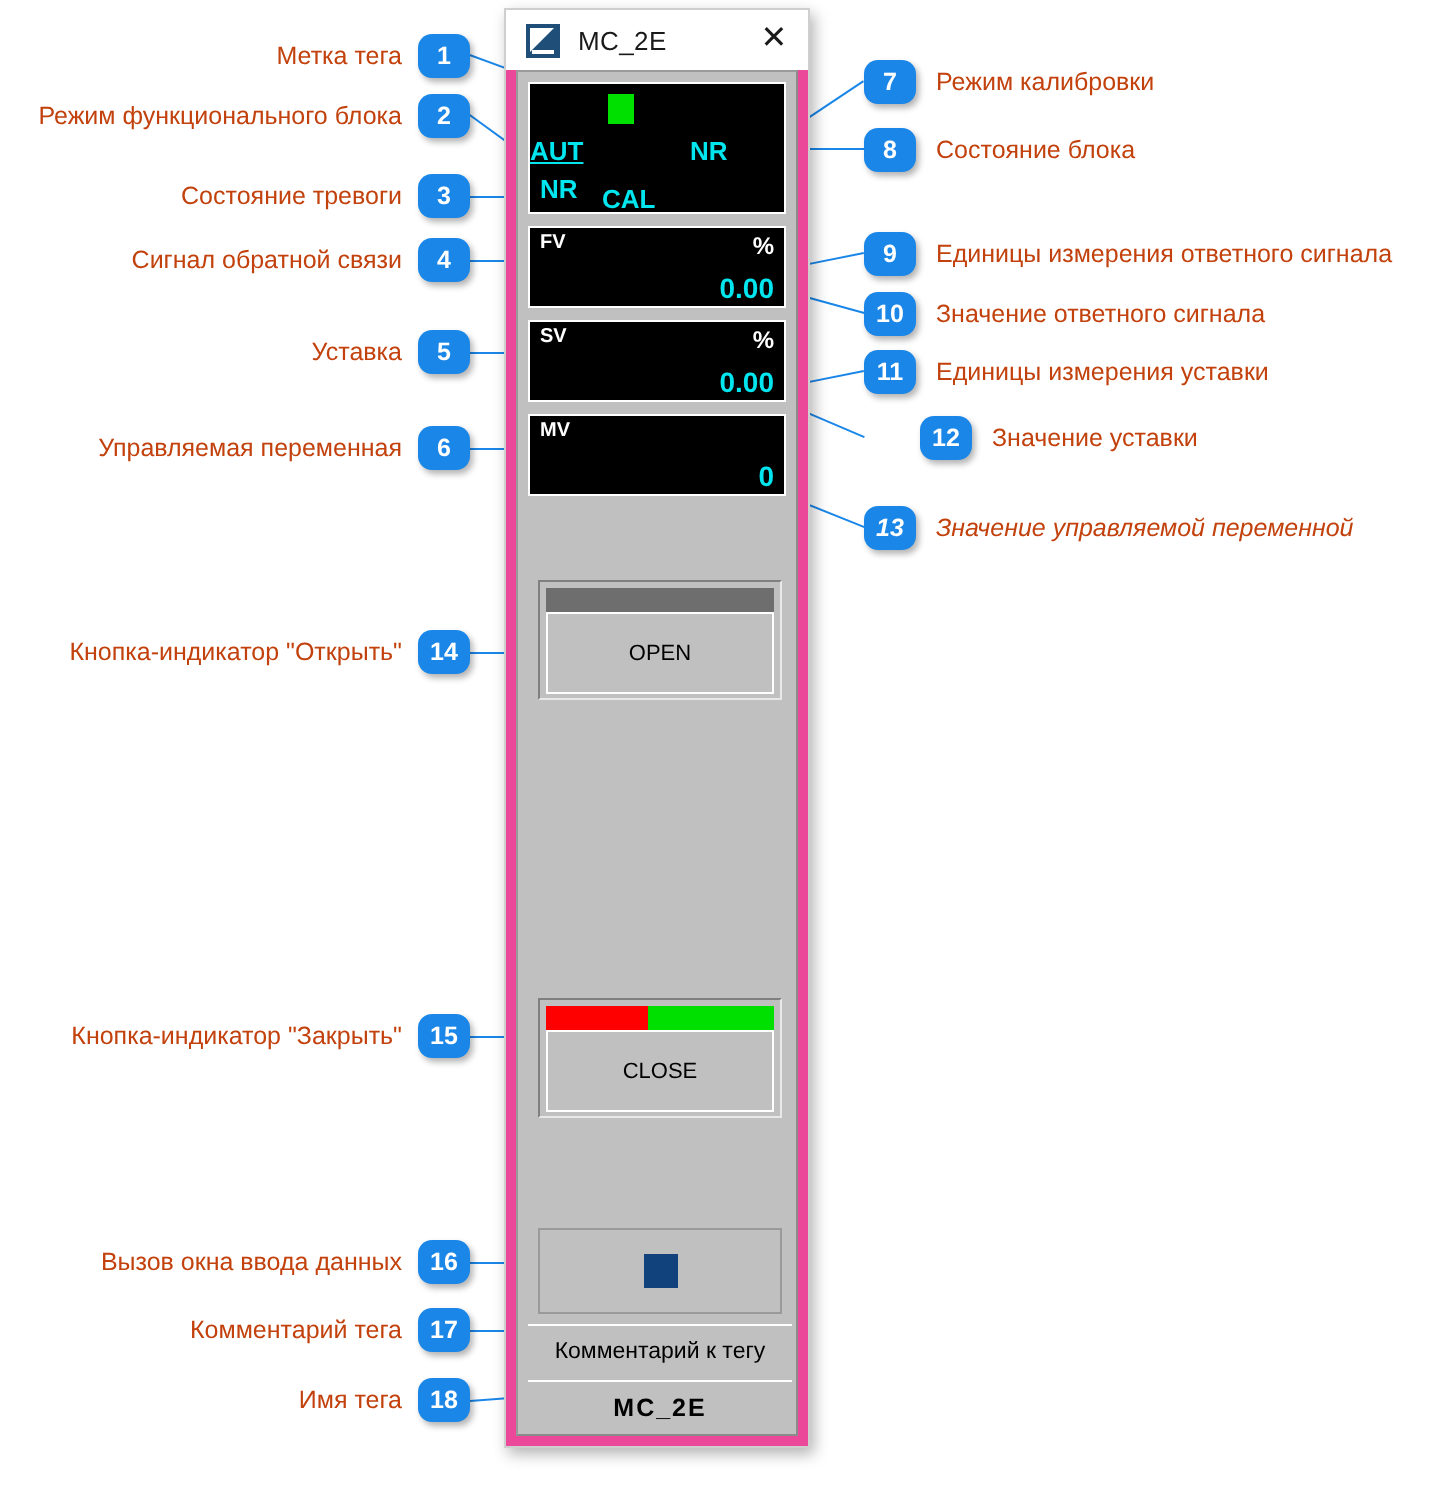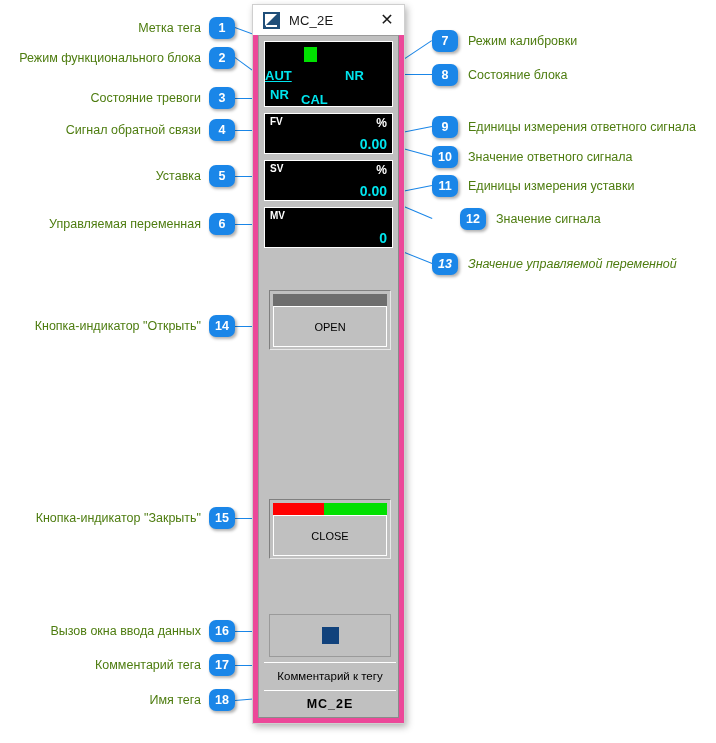--- a/index.html
+++ b/index.html
@@ -8,21 +8,21 @@
     width: 716px; height: 743px;
     background: #ffffff;
     font-family: "Liberation Sans", sans-serif;
     overflow: hidden;
   }
   #root { position: relative; width: 716px; height: 743px; }
 
   
   .callout { position: absolute; display: flex; align-items: center; }
   .callout .txt {
-    font-size: 12.5px; color: #4d7c0f; white-space: nowrap; line-height: 1;
+    font-size: 12.5px; color: #c2410c; white-space: nowrap; line-height: 1;
   }
   .badge {
     width: 26px; height: 22px; border-radius: 7px;
     background: #1a86e8; color: #ffffff;
     font-size: 12.5px; font-weight: bold;
     display: flex; align-items: center; justify-content: center;
     box-shadow: 1.5px 2px 3px rgba(0,0,0,0.30);
     flex: 0 0 auto;
   }
   .callout.left .txt { margin-right: 8px; text-align: right; }
@@ -231,21 +231,21 @@
   <div class="callout right" style="top:146px;left:432px;">
       <span class="badge">10</span>
       <span class="txt">Значение ответного сигнала</span>
     </div>
   <div class="callout right" style="top:175px;left:432px;">
       <span class="badge">11</span>
       <span class="txt">Единицы измерения уставки</span>
     </div>
   <div class="callout right" style="top:208px;left:432px;padding-left:28px;">
       <span class="badge">12</span>
-      <span class="txt">Значение сигнала</span>
+      <span class="txt">Значение уставки</span>
     </div>
   <div class="callout right" style="top:253px;left:432px;font-style:italic;">
       <span class="badge">13</span>
       <span class="txt">Значение управляемой переменной</span>
     </div>
 
   <div id="win">
 
     <div id="titlebar">
       <span id="appicon">

